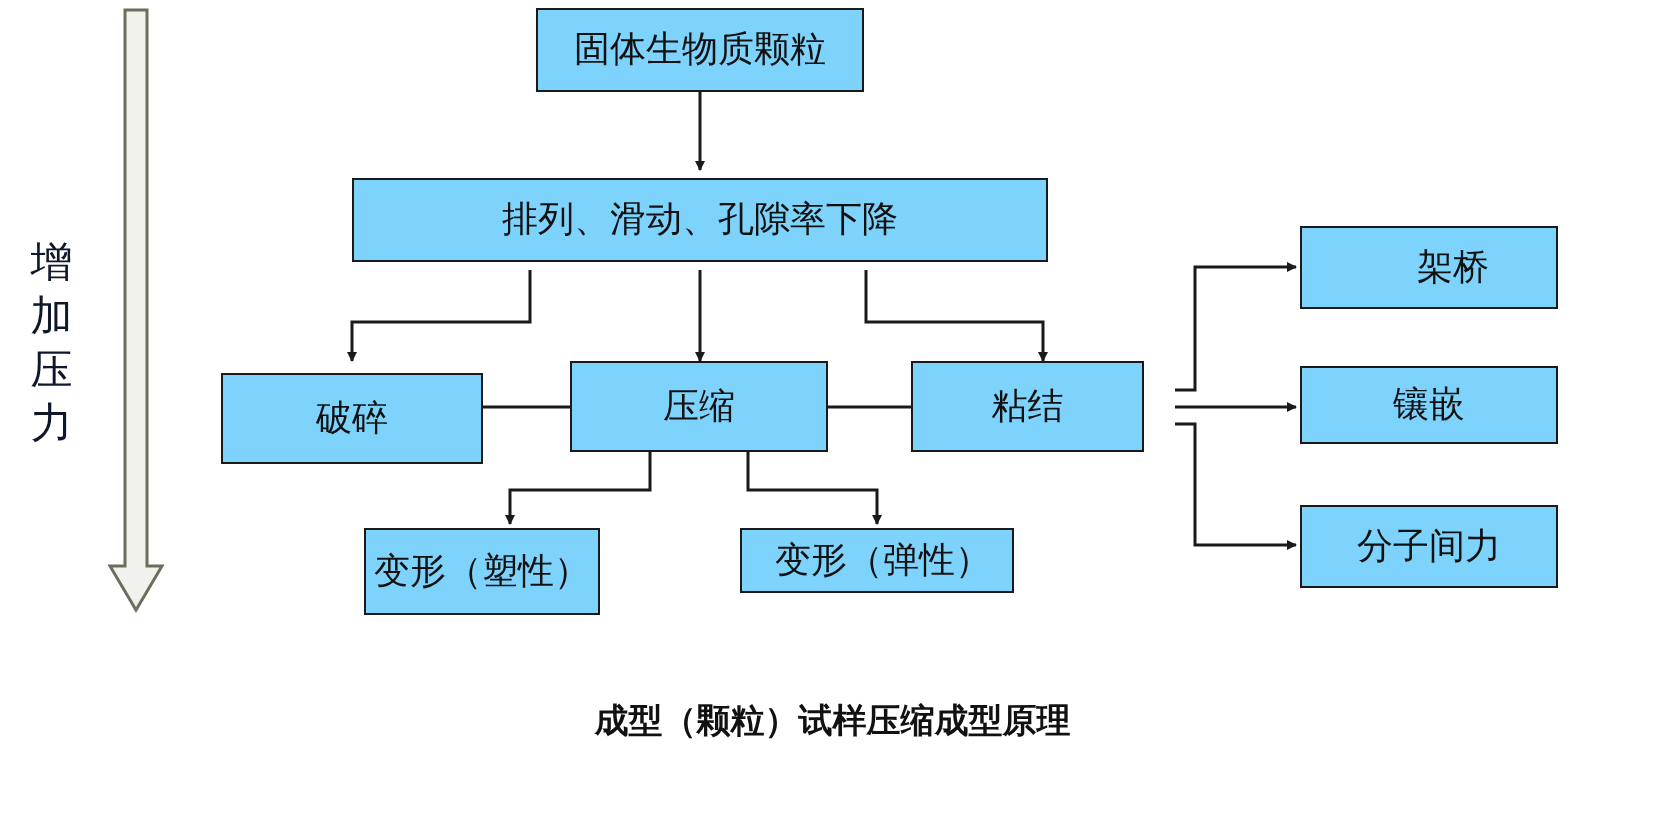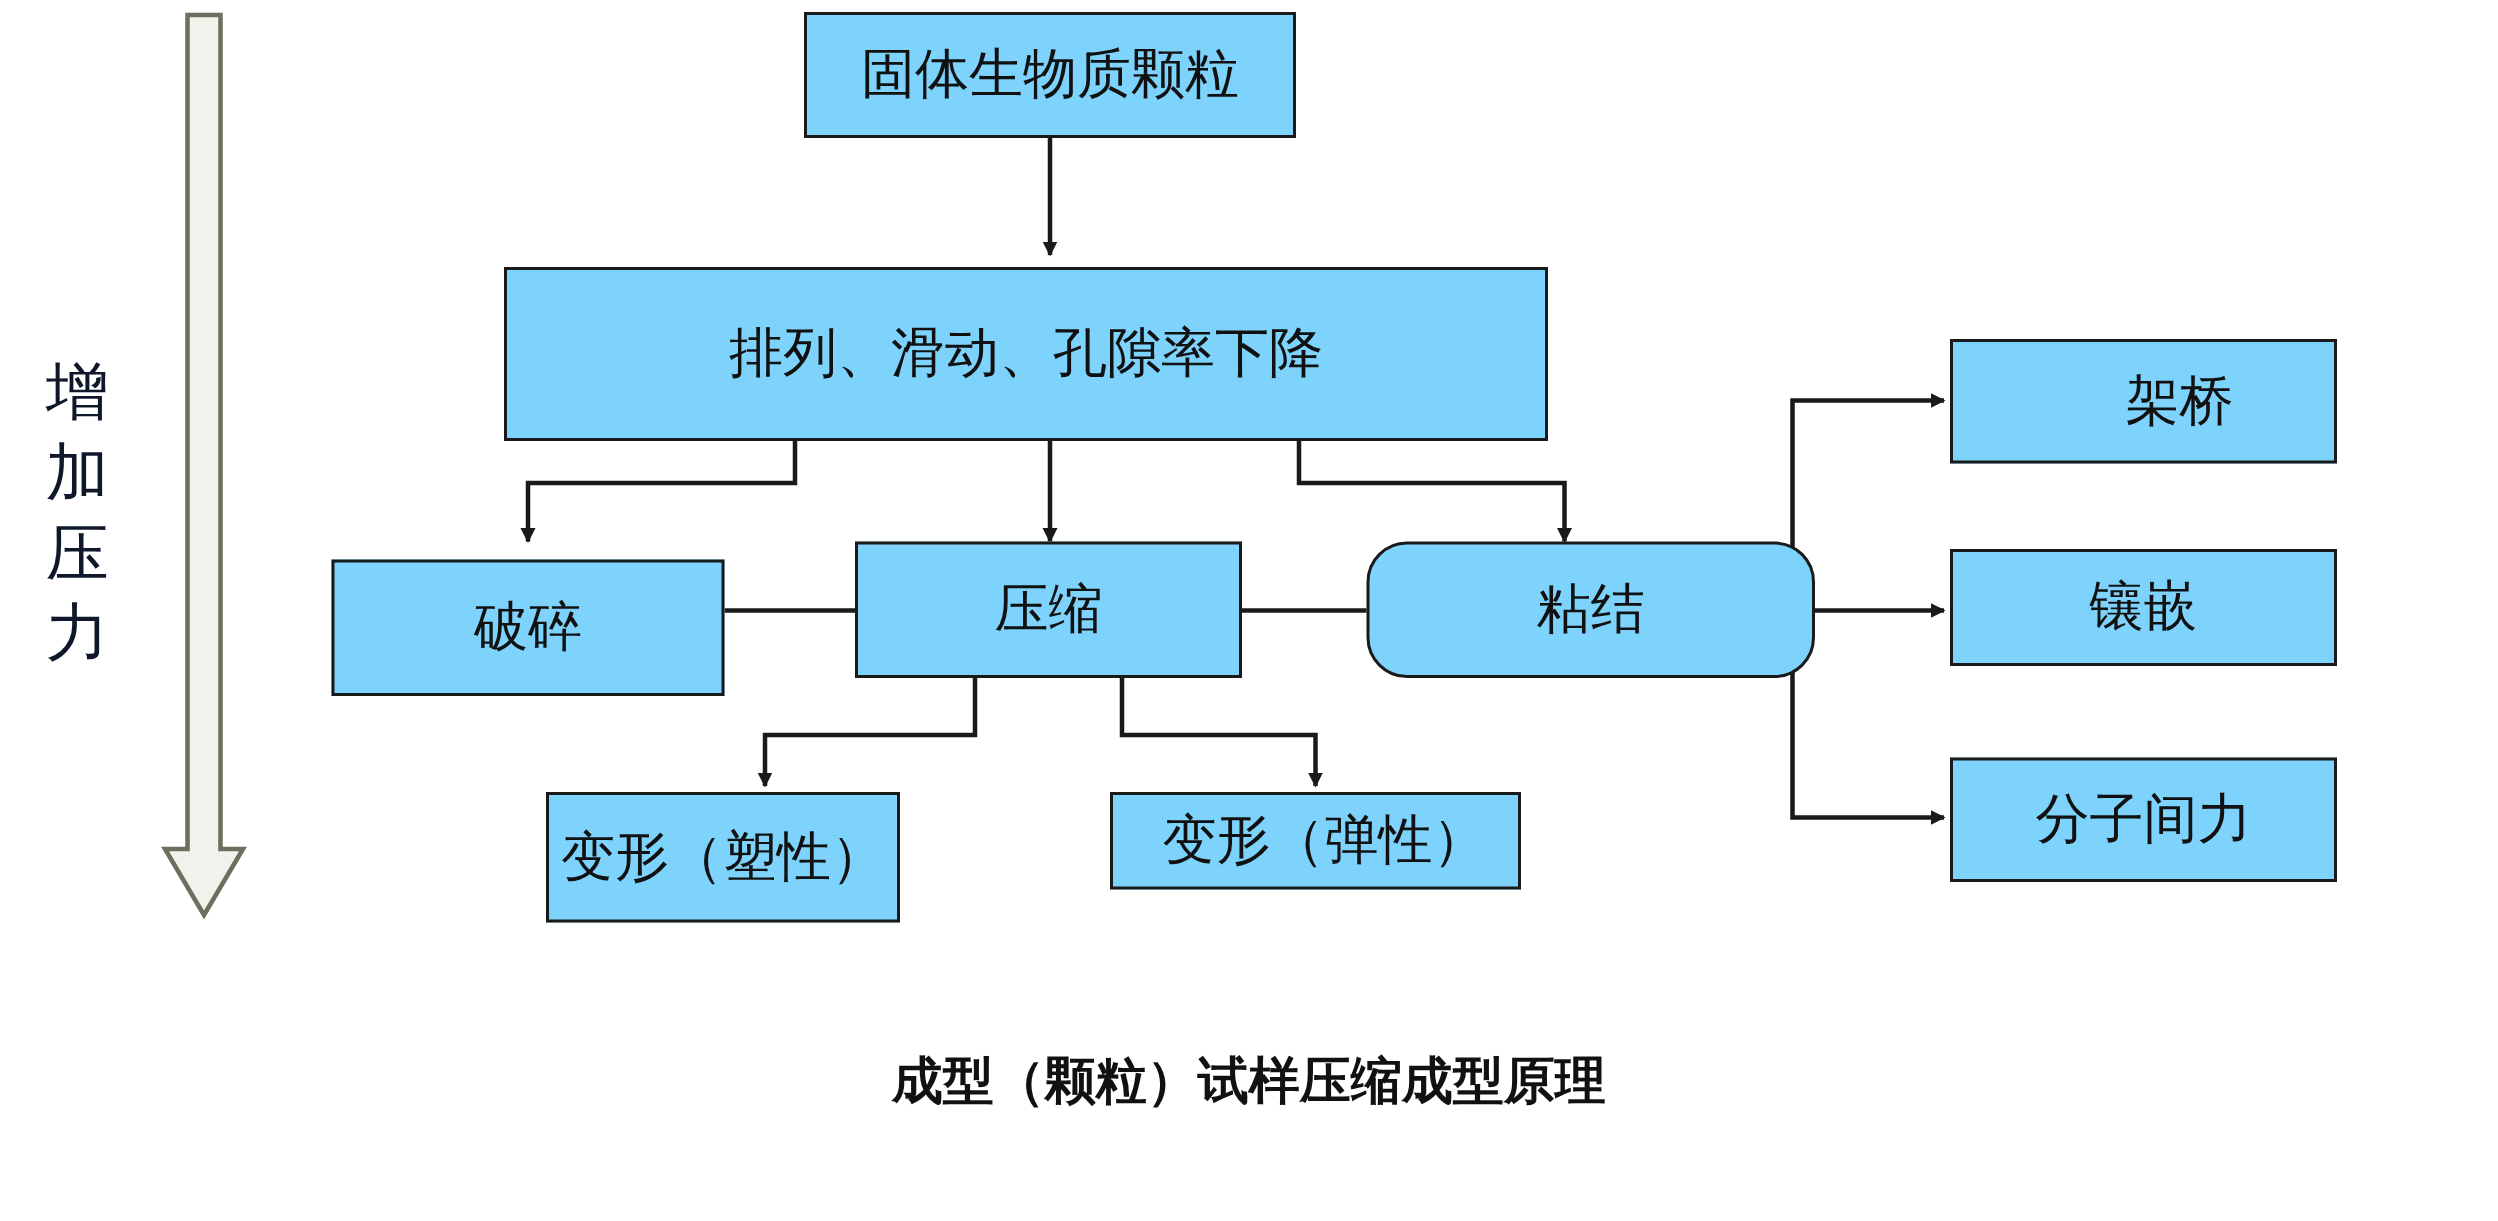--- a/index.html
+++ b/index.html
@@ -33,24 +33,24 @@
     display: flex;
     align-items: center;
     justify-content: center;
     color: #111111;
     font-size: 36px;
     line-height: 1.1;
     white-space: nowrap;
   }
   
   #n-source   { left: 536px;  top: 8px;   width: 328px; height: 84px; }
-  #n-arrange  { left: 336px;  top: 178px; width: 696px; height: 116px; }
+  #n-arrange  { left: 352px;  top: 178px; width: 696px; height: 84px; }
   #n-crush    { left: 221px;  top: 361px; width: 262px; height: 91px; margin-top: 12px; }
   #n-compress { left: 570px;  top: 361px; width: 258px; height: 91px; }
-  #n-bond     { left: 911px;  top: 361px; width: 299px; height: 91px; border-radius: 27px; }
+  #n-bond     { left: 911px;  top: 361px; width: 233px; height: 91px; }
   #n-plastic  { left: 364px;  top: 528px; width: 236px; height: 87px; }
   #n-elastic  { left: 740px;  top: 528px; width: 274px; height: 65px; padding-left: 12px; }
   #n-bridge   { left: 1300px; top: 226px; width: 258px; height: 83px; padding-left: 48px; }
   #n-inlay    { left: 1300px; top: 366px; width: 258px; height: 78px; }
   #n-molecular{ left: 1300px; top: 505px; width: 258px; height: 83px; }
 
   #pressure-label {
     position: absolute;
     left: 22px;
     top: 236px;

